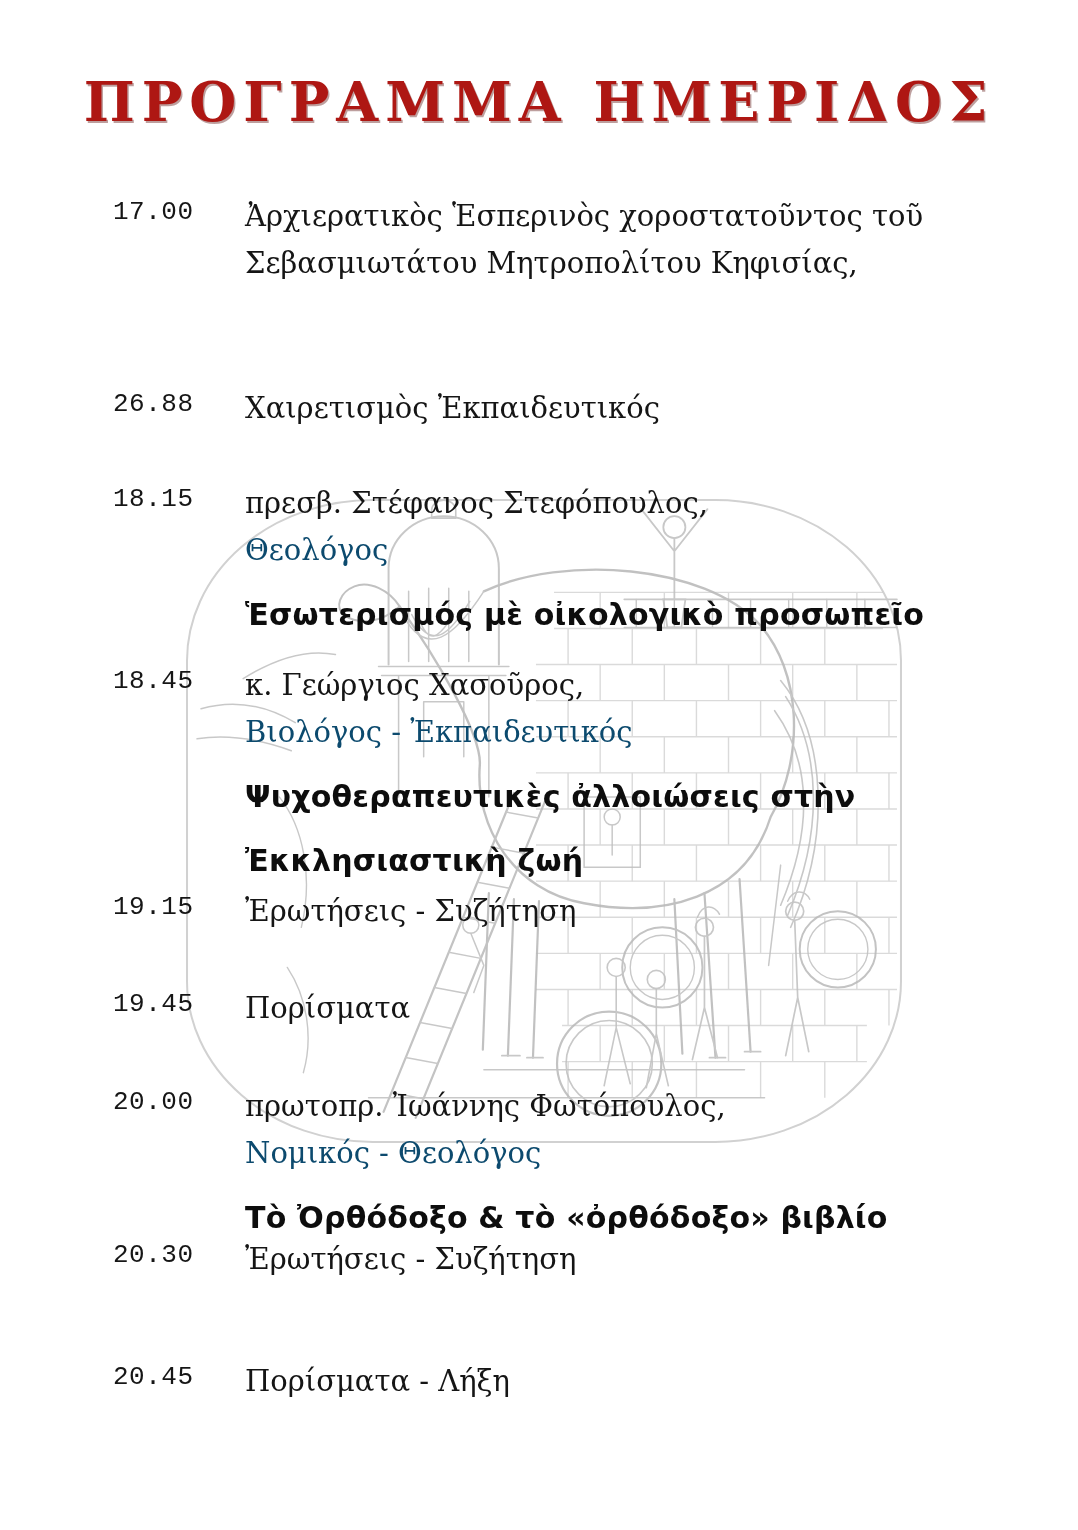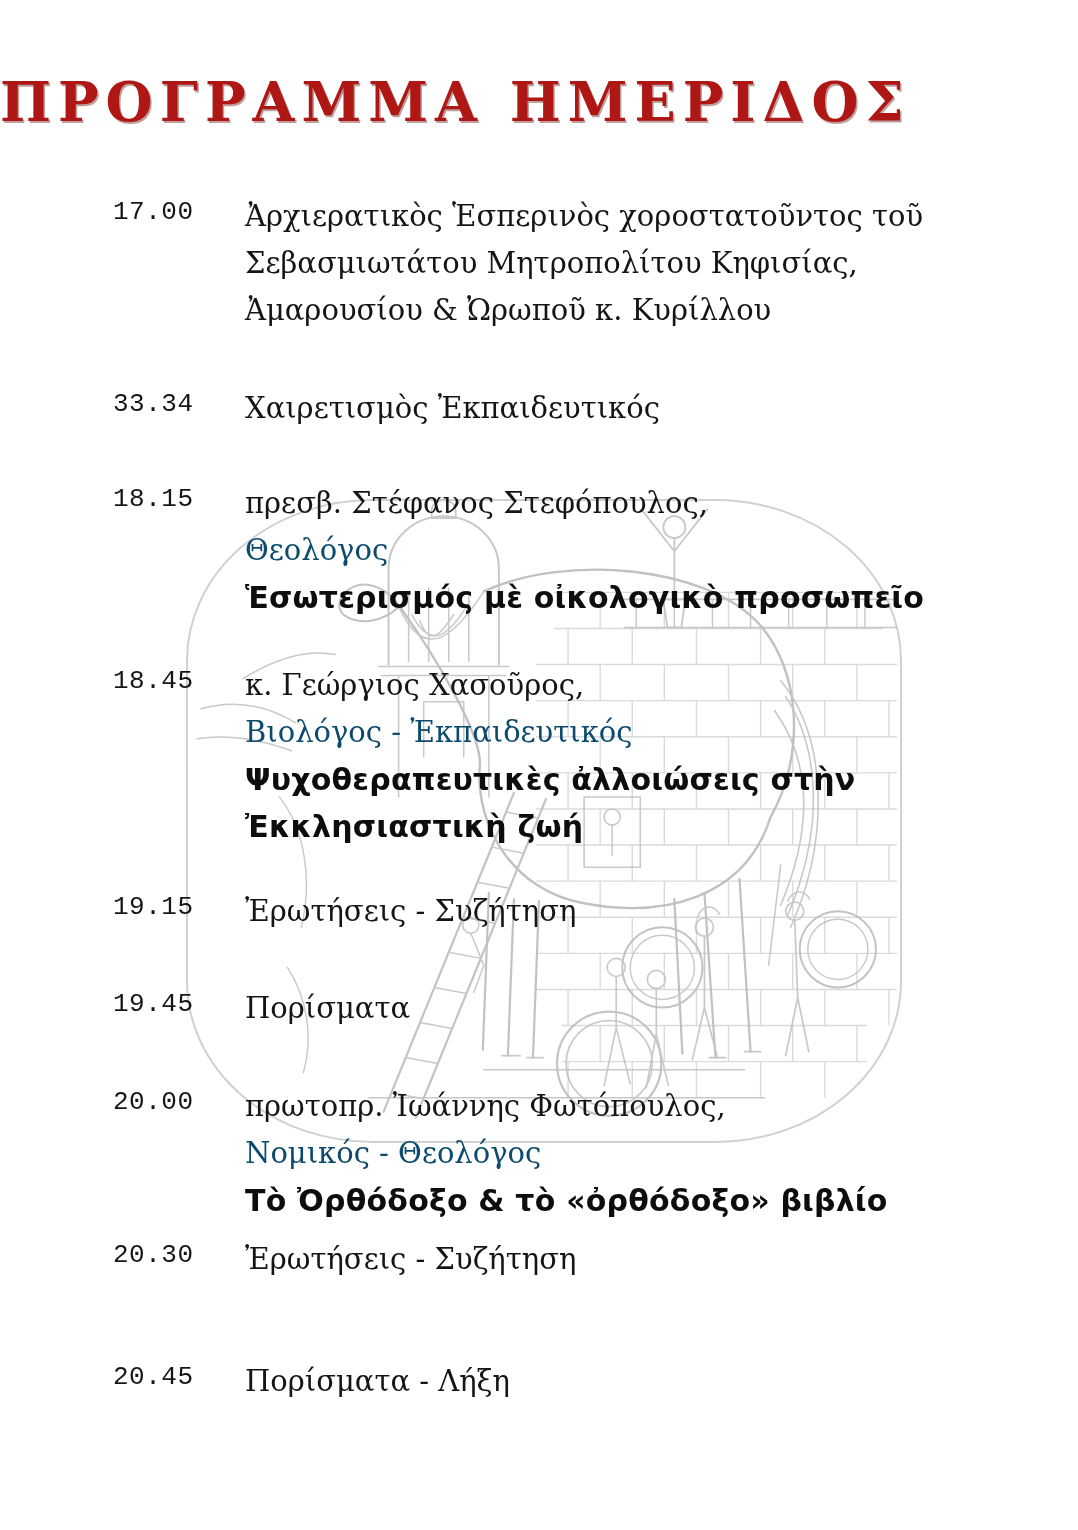--- a/index.html
+++ b/index.html
@@ -1,21 +1,21 @@
 <!DOCTYPE html>
 <html><head>
 <meta charset="utf-8">
 <style>
   html,body{margin:0;padding:0;background:#ffffff;}
   .page{
     position:relative;width:1078px;height:1530px;background:#ffffff;
     overflow:hidden;font-family:"DejaVu Serif",serif;color:#141414;
   }
   .doc-title{
-    position:absolute;top:70px;left:0;width:100%;text-align:left;
+    position:absolute;top:70px;left:0;width:100%;text-align:center;
     font-family:"DejaVu Serif",serif;font-weight:bold;font-size:54px;
     letter-spacing:7px;color:#ae1713;
     text-shadow:1.5px 1.5px 0 rgba(90,15,12,0.40);
     white-space:nowrap;
   }
   .bg-art{position:absolute;left:183px;top:496px;width:722px;height:650px;z-index:0;}
   .row{position:absolute;left:0;width:1078px;z-index:2;}
   .time{
     position:absolute;left:113px;top:4px;
     font-family:Liberation Mono, monospace;font-size:26px;color:#161616;
@@ -25,21 +25,21 @@
   .line,.speaker{
     font-family:"DejaVu Serif",serif;font-size:29px;line-height:47px;
     color:#151515;white-space:nowrap;
   }
   .role{
     font-family:"DejaVu Serif",serif;font-size:29px;
     line-height:47px;color:#0c4a6e;white-space:nowrap;
   }
   .talk{
     font-family:"DejaVu Sans",sans-serif;font-weight:bold;font-size:30px;
-    line-height:47px;color:#0d0d0d;white-space:nowrap;letter-spacing:0.2px;
+    line-height:47px;color:#0d0d0d;white-space:nowrap;letter-spacing:0.2px;margin-top:17px;
   }
 </style>
 </head>
 <body>
 
 <div class="page">
 
   <svg class="bg-art" id="bg-art" viewBox="0 0 720 648" xmlns="http://www.w3.org/2000/svg">
     <g id="bricks" stroke="#d6d6d6" stroke-width="1.4" fill="none" opacity="0.9">
         <line x1="370" y1="96" x2="698" y2="96"></line>
@@ -211,26 +211,25 @@
       </g>
   </svg>
 
   <div class="doc-title">ΠΡΟΓΡΑΜΜΑ ΗΜΕΡΙΔΟΣ</div>
 
   <div class="row" style="top:193px">
     <span class="time">17.00</span>
     <div class="content">
       <div class="line">Ἀρχιερατικὸς Ἑσπερινὸς χοροστατοῦντος τοῦ</div>
       <div class="line">Σεβασμιωτάτου Μητροπολίτου Κηφισίας,</div>
-      <div class="line">Ἀμαρουσίου &amp; Ὠρωποῦ κ. Κυρίλλου</div>
     </div>
   </div>
 
   <div class="row" style="top:385px">
-    <span class="time">33.34</span>
+    <span class="time">26.88</span>
     <div class="content">
       <div class="line">Χαιρετισμὸς Ἐκπαιδευτικός</div>
     </div>
   </div>
 
   <div class="row" style="top:480px">
     <span class="time">18.15</span>
     <div class="content">
       <div class="speaker">πρεσβ. Στέφανος Στεφόπουλος,</div>
       <div class="role">Θεολόγος</div>

